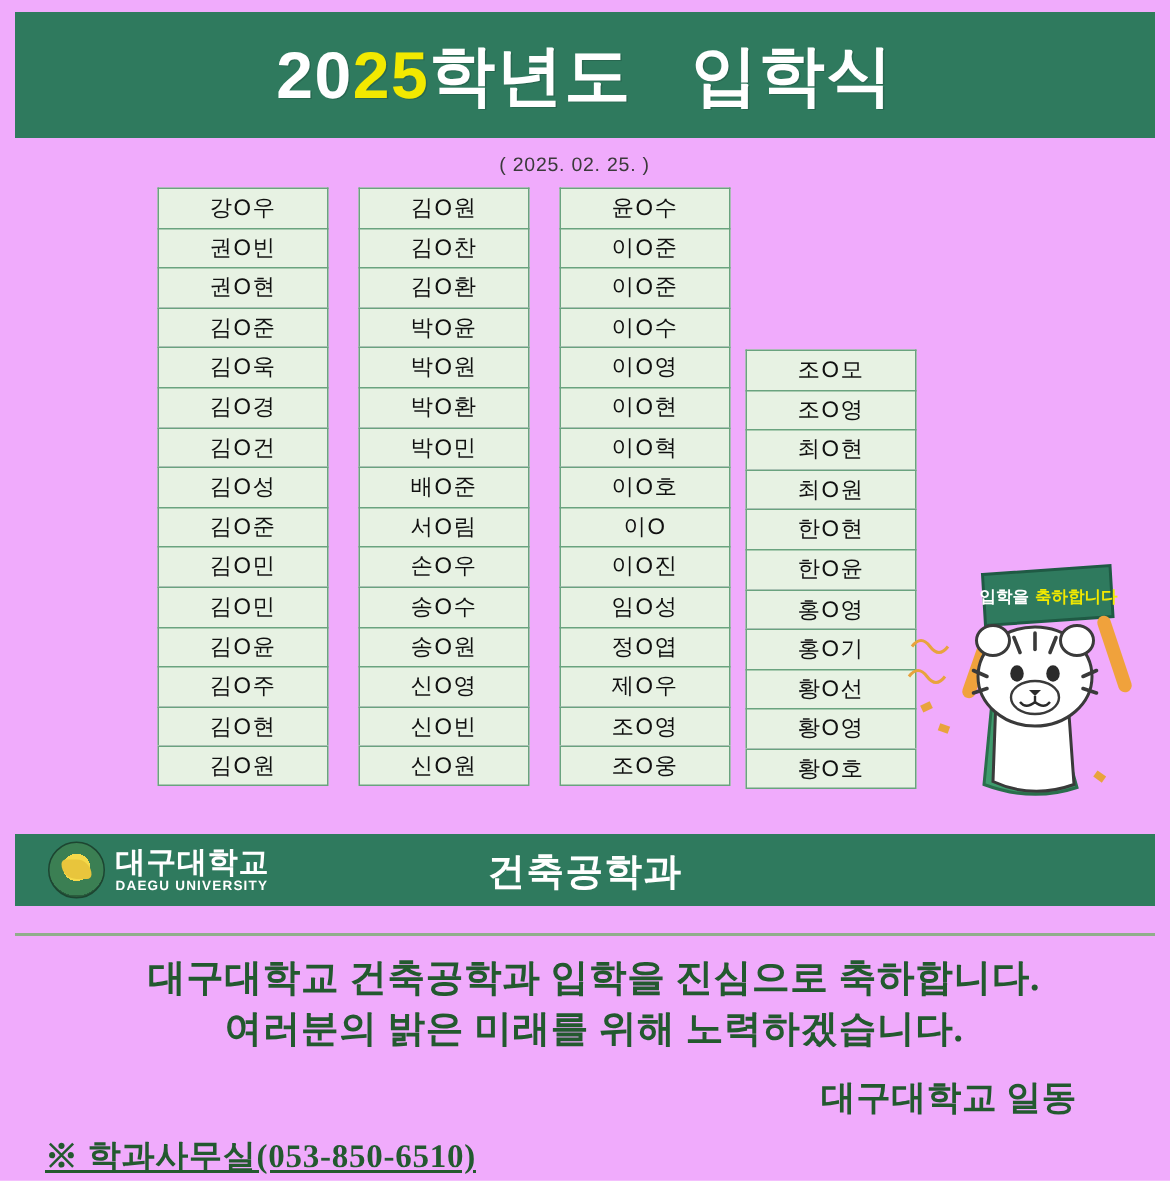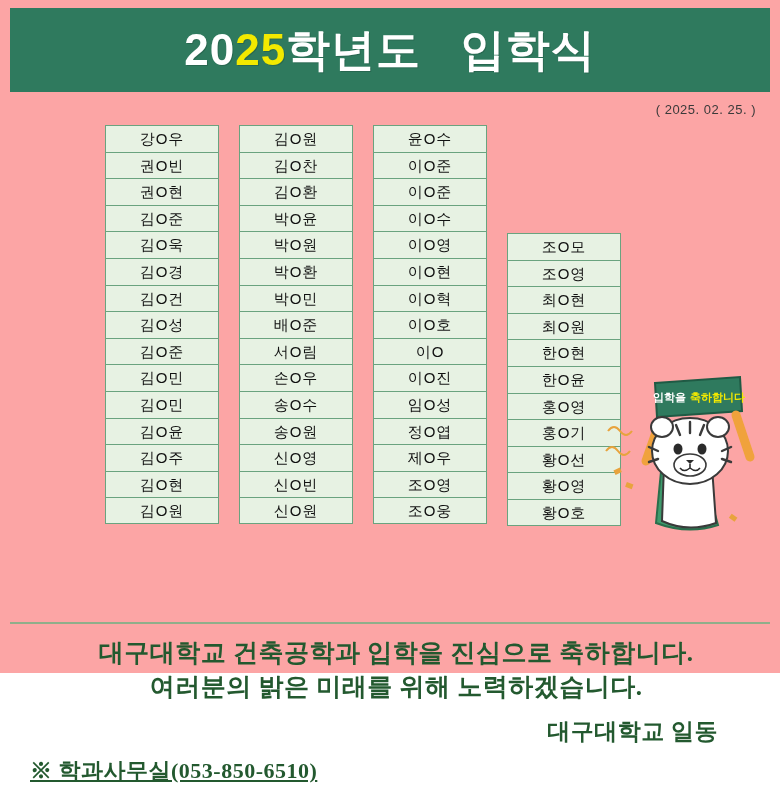--- a/index.html
+++ b/index.html
@@ -11,22 +11,22 @@
     height: 787px;
     background: #ffffff;
     font-family: "Liberation Sans", sans-serif;
     overflow: hidden;
     position: relative;
   }
 
   .page {
     position: relative;
     width: 780px;
-    height: 673px;
-    background: #fca5a5;
+    height: 787px;
+    background: #f0abfc;
     box-sizing: border-box;
     padding: 8px 10px 0 10px;
   }
 
   
   .header-banner {
     position: relative;
     height: 84px;
     background: #2f7a5e;
     display: flex;
@@ -40,42 +40,42 @@
     letter-spacing: 1px;
     white-space: pre;
     text-shadow: 1px 1px 0 rgba(0,0,0,0.15);
   }
   .header-title .hl {
     color: #f2e900;
   }
 
   
   .date-line {
-    text-align: right;
+    text-align: center;
     font-size: 13px;
     color: #3a3a3a;
     padding: 10px 14px 0 0;
     letter-spacing: 0.5px;
   }
 
   
   .names-area {
     position: relative;
     height: 400px;
     margin-top: 8px;
   }
   .name-col {
     position: absolute;
     width: 114px;
     top: 0;
   }
   .name-col.c1 { left: 95px; border-radius: 30px; }
   .name-col.c2 { left: 229px; }
   .name-col.c3 { left: 363px; }
-  .name-col.c4 { left: 497px; top: 108px; }
+  .name-col.c4 { left: 487px; top: 108px; }
 
   .name-cell {
     height: 26.6px;
     line-height: 26.6px;
     text-align: center;
     font-size: 15px;
     color: #111111;
     background: #e7f2e3;
     border: 1px solid #6aa37f;
     border-bottom: none;
@@ -321,20 +321,30 @@
 
       <ellipse cx="78" cy="84" rx="4.5" ry="5.5" fill="#2b2b2b"></ellipse>
       <ellipse cx="102" cy="84" rx="4.5" ry="5.5" fill="#2b2b2b"></ellipse>
 
       <ellipse cx="90" cy="100" rx="16" ry="11" fill="#ffffff" stroke="#3a3a3a" stroke-width="1.6"></ellipse>
       <path d="M86,95 h8 l-4,4 z" fill="#2b2b2b"></path>
       <path d="M90,99 v4 M90,103 q-6,5 -10,0 M90,103 q6,5 10,0" stroke="#2b2b2b" stroke-width="1.6" fill="none"></path>
     </svg>
   </div>
 
+  <div class="dept-band">
+    <div class="logo-wrap">
+      <div class="logo-mark"></div>
+      <div class="logo-text">
+        <div class="logo-ko">대구대학교</div>
+        <div class="logo-en">DAEGU UNIVERSITY</div>
+      </div>
+    </div>
+    <div class="dept-name">건축공학과</div>
+  </div>
 
   <div class="rule"></div>
 
   <div class="message">
     <div class="msg-line">대구대학교 건축공학과 입학을 진심으로 축하합니다.</div>
     <div class="msg-line">여러분의 밝은 미래를 위해 노력하겠습니다.</div>
     <div class="msg-sign">대구대학교 일동</div>
   </div>
 
   <div class="footnote">※ 학과사무실(053-850-6510)</div>

